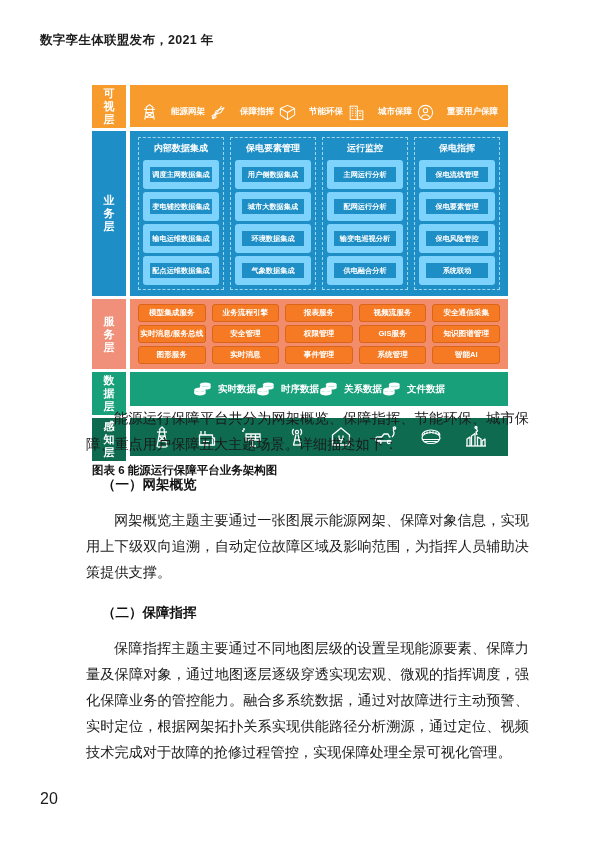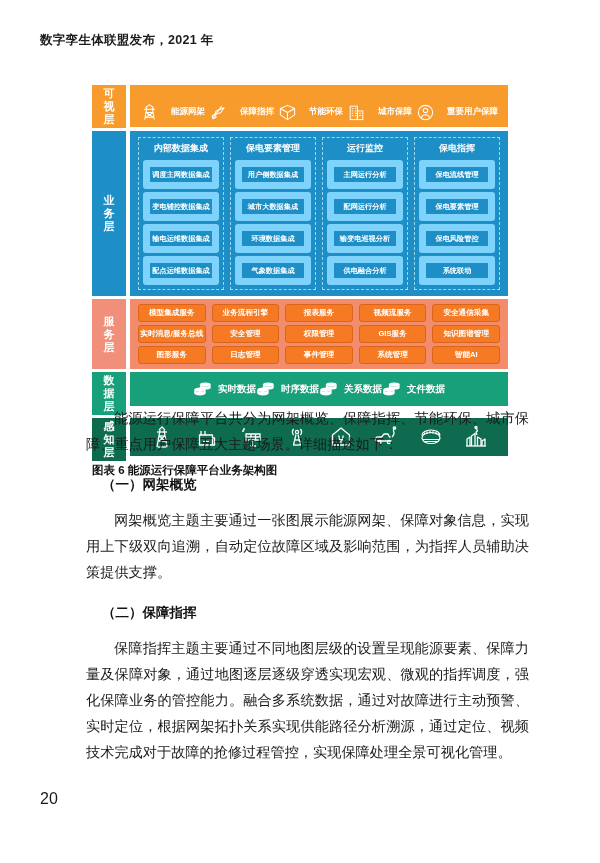--- a/index.html
+++ b/index.html
@@ -387,21 +387,21 @@
           <div class="svc-chip">业务流程引擎</div>
           <div class="svc-chip">报表服务</div>
           <div class="svc-chip">视频流服务</div>
           <div class="svc-chip">安全通信采集</div>
           <div class="svc-chip">实时消息/服务总线</div>
           <div class="svc-chip">安全管理</div>
           <div class="svc-chip">权限管理</div>
           <div class="svc-chip">GIS服务</div>
           <div class="svc-chip">知识图谱管理</div>
           <div class="svc-chip">图形服务</div>
-          <div class="svc-chip">日志管理</div>
+          <div class="svc-chip">实时消息</div>
           <div class="svc-chip">事件管理</div>
           <div class="svc-chip">系统管理</div>
           <div class="svc-chip">智能AI</div>
         </div>
       </div>
 
       <div class="layer-row">
         <div class="layer-label lbl-data">
           <span>
               <span>数</span>

